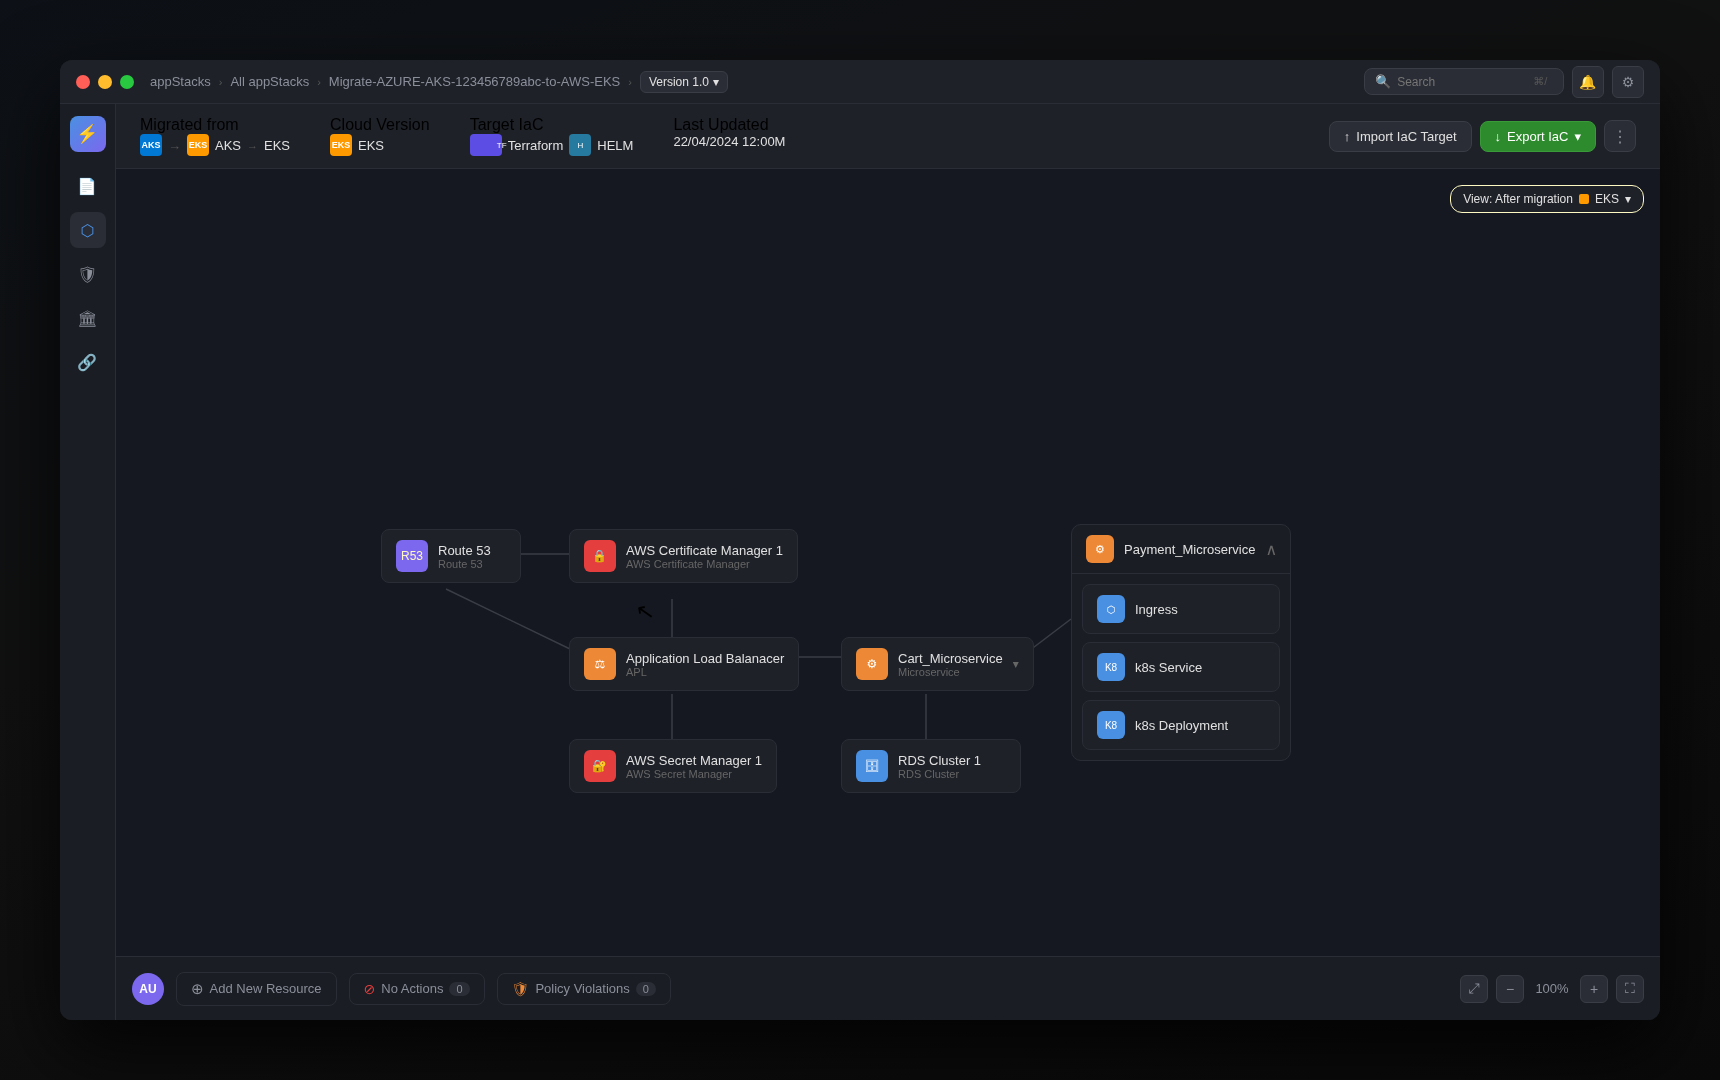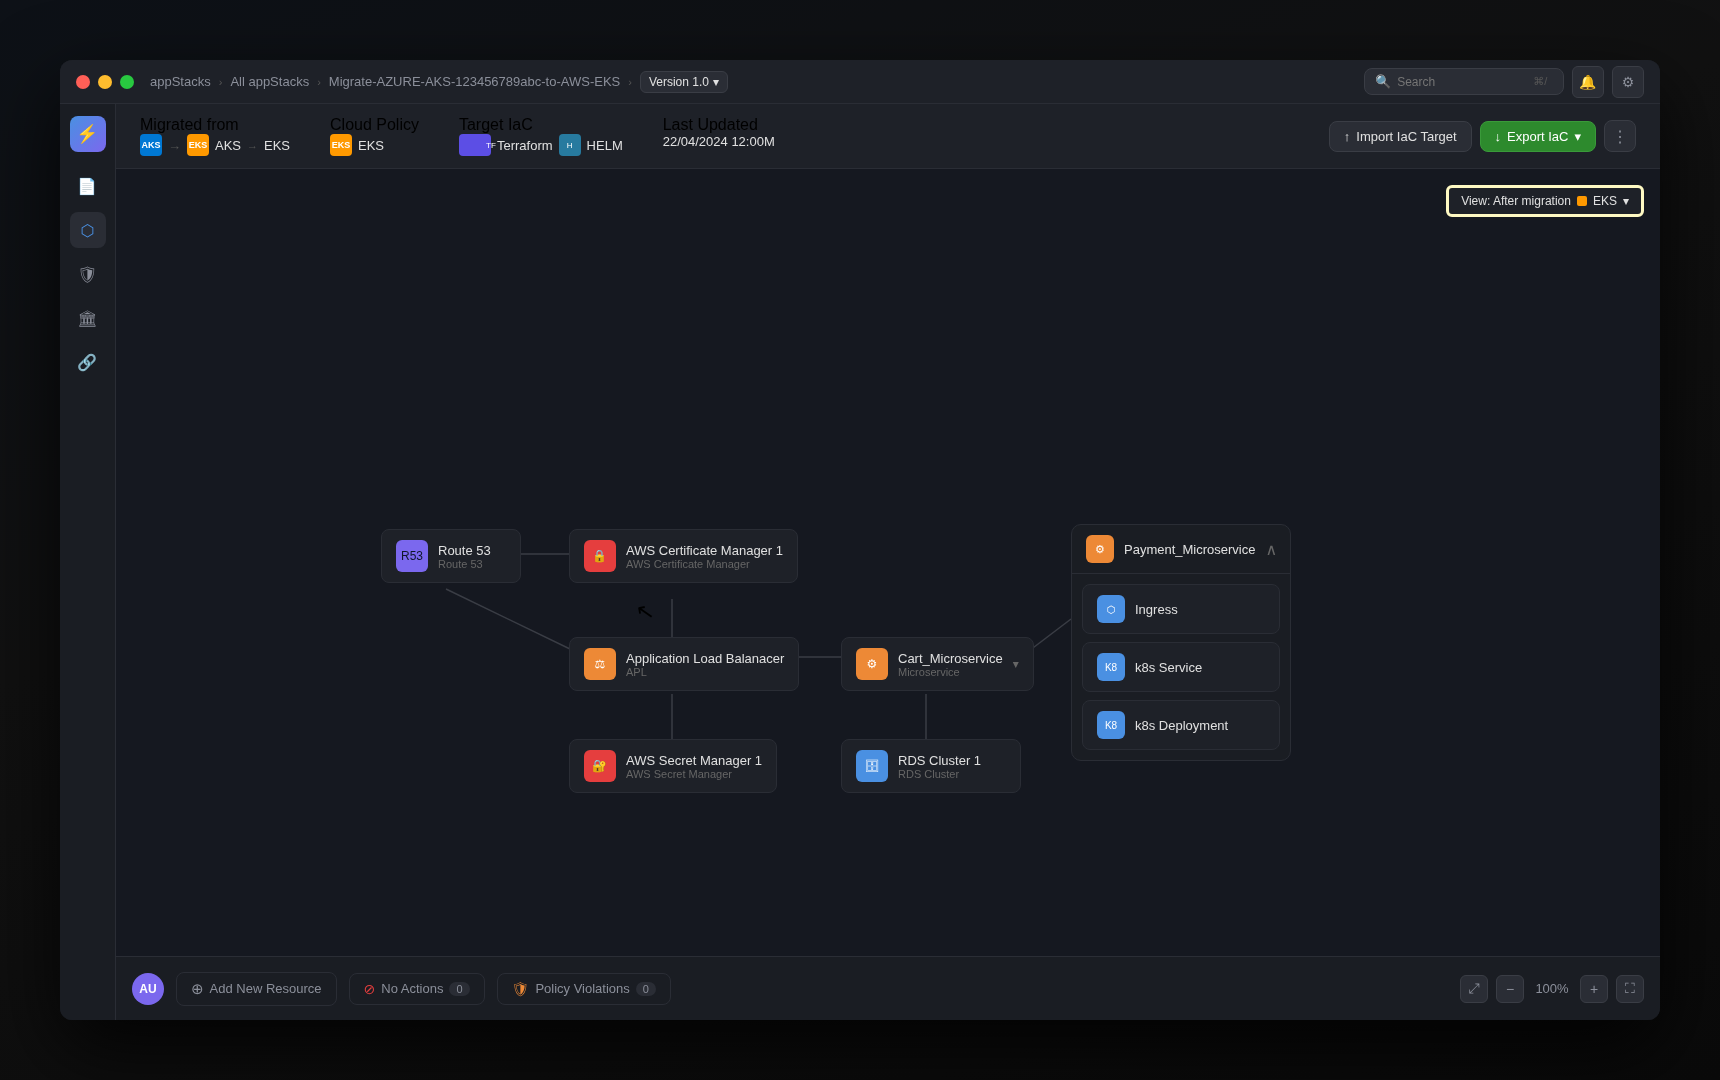--- a/index.html
+++ b/index.html
@@ -274,22 +274,22 @@
       background: #151820;
     }
     .view-control {
       position: absolute;
       top: 16px;
       right: 16px;
       display: flex;
       align-items: center;
       gap: 6px;
       background: #1e2128;
-      border: 3px solid #fef9c3;
-      border-radius: 6px;
+      border: 1px solid #fef9c3;
+      border-radius: 12px;
       padding: 6px 12px;
       font-size: 12px;
       color: #e0e0e0;
       cursor: pointer;
     }
     .eks-dot {
       width: 10px;
       height: 10px;
       background: #ff9900;
       border-radius: 2px;
@@ -501,21 +501,21 @@
                 <div class="cloud-icon aks-icon">AKS</div>
                 <span style="color:#555;">→</span>
                 <div class="cloud-icon eks-icon">EKS</div>
                 <span>AKS</span>
                 <span style="color:#555; font-size:11px;">→</span>
                 <span>EKS</span>
               </div>
             </div>
 
             <div>
-              <label>Cloud Policy</label>
+              <label>Cloud Version</label>
               <div class="info-value">
                 <div class="cloud-icon eks-icon2">EKS</div>
                 <span>EKS</span>
               </div>
             </div>
 
             <div>
               <label>Target IaC</label>
               <div class="info-value">
                 <div class="cloud-icon terraform-icon" style="font-size:8px;padding-left:32px;">TF</div>
@@ -576,21 +576,21 @@
 
             <line x1="905" y1="488" x2="955" y2="450" stroke="#3a3d45" stroke-width="1.5"></line>
 
             <line x1="1045" y1="465" x2="1045" y2="495" stroke="#3a3d45" stroke-width="1.5"></line>
 
             <line x1="1045" y1="545" x2="1045" y2="575" stroke="#3a3d45" stroke-width="1.5"></line>
           </svg>
 
           <div class="topo-node" style="left:265px; top:360px; min-width:140px;">
             <div class="node-icon icon-blue" style="background:#7b68ee;">
-              <span style="font-size:12px; color:#0f172a;">R53</span>
+              <span style="font-size:12px; color:#fef9c3;">R53</span>
             </div>
             <div>
               <div class="node-label">Route 53</div>
               <div class="node-sublabel">Route 53</div>
             </div>
           </div>
 
           <div class="topo-node" style="left:453px; top:360px; min-width:200px;">
             <div class="node-icon icon-red" style="background:#e53e3e;">
               <span style="font-size:12px; color:white;">🔒</span>

